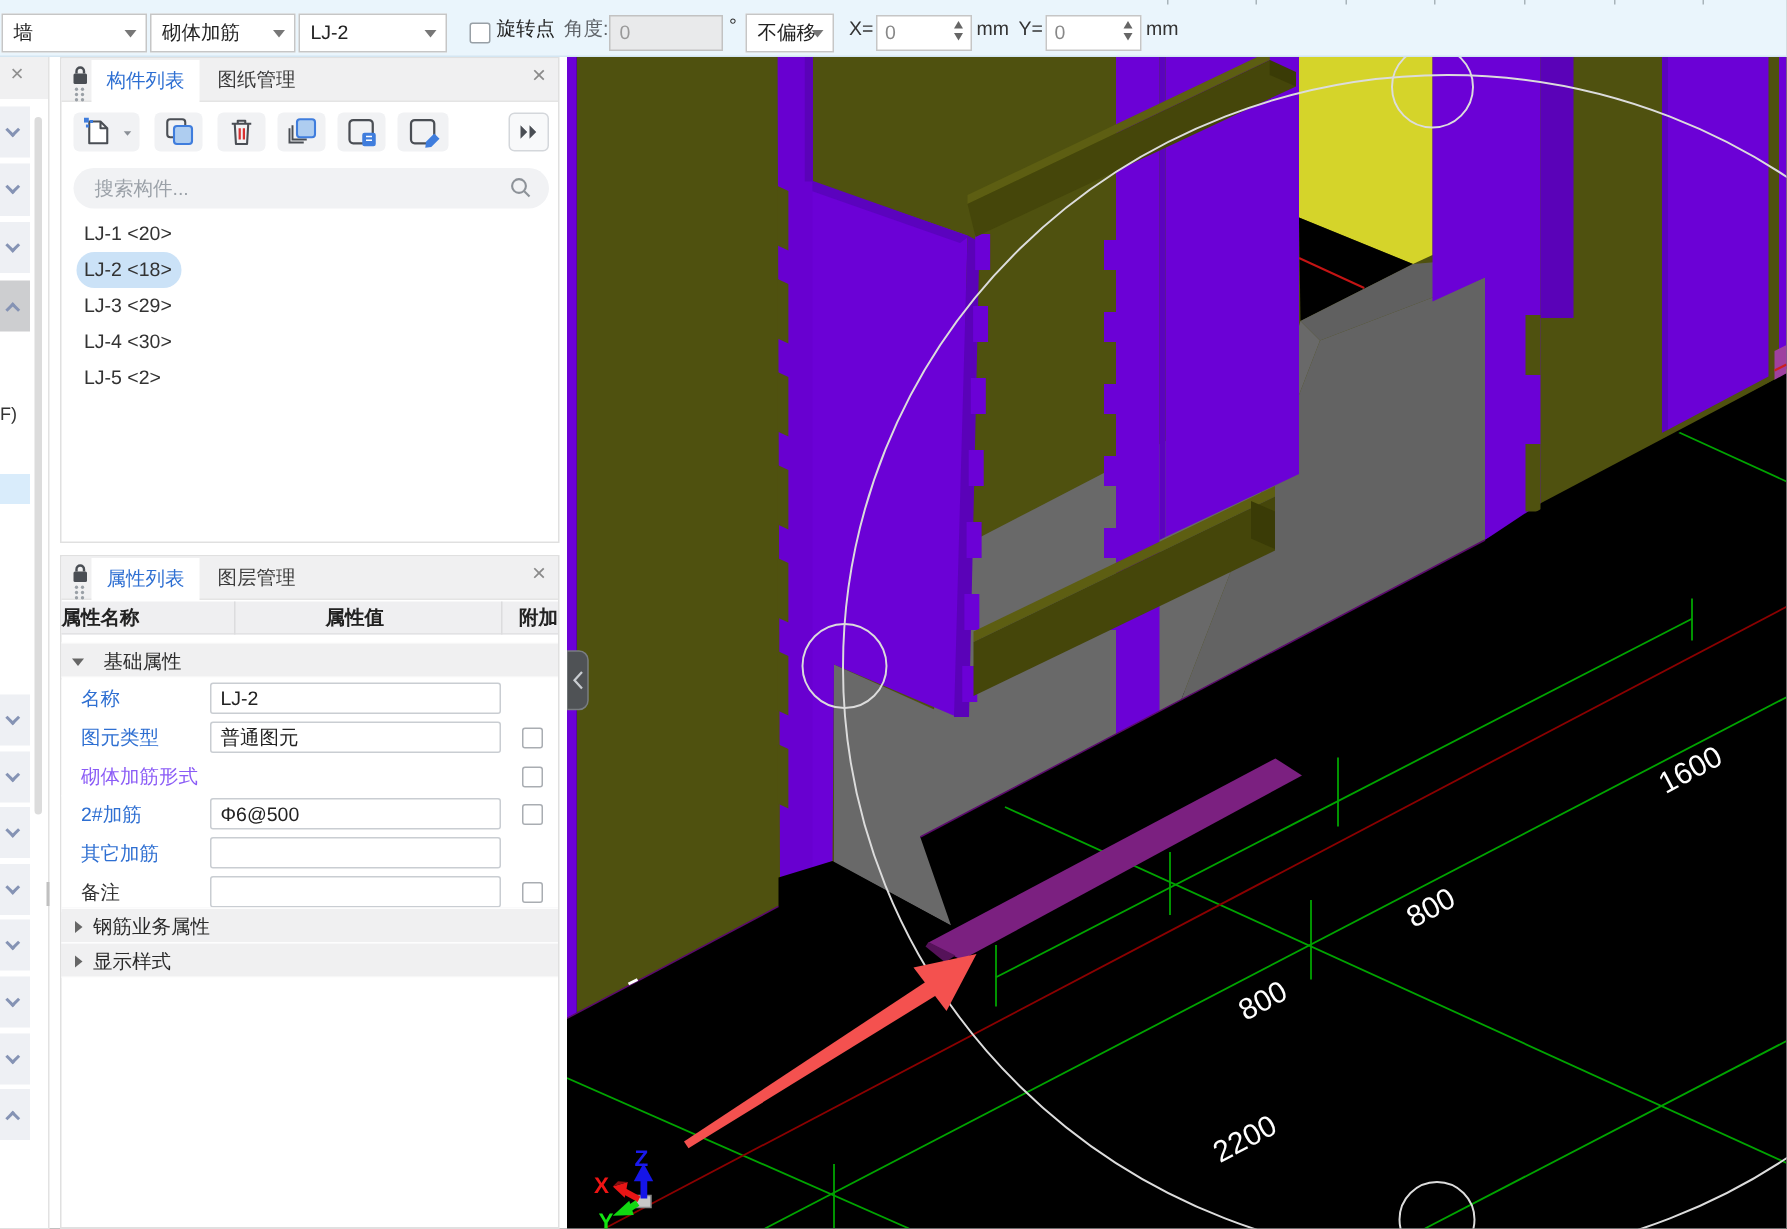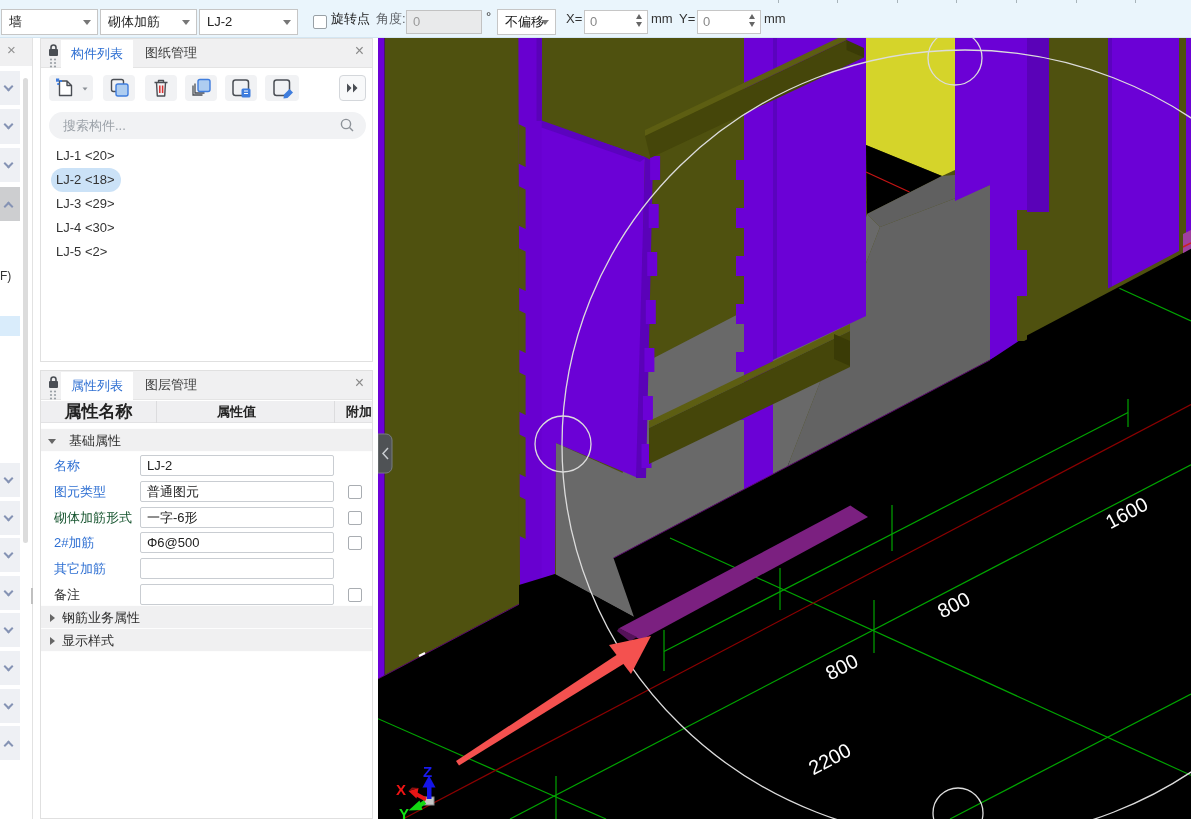--- a/index.html
+++ b/index.html
@@ -193,37 +193,36 @@
           <circle cx="5" cy="22.5" r="1.1"></circle>
           <circle cx="9" cy="22.5" r="1.1"></circle>
         </g>
   </svg>
   <div class="ptab" style="left:20px;width:72px">属性列表</div>
   <div class="ptab2" style="left:92px;width:76px">图层管理</div>
   <div class="pclose">×</div>
  </div>
 
  <div style="position:absolute;left:0;top:30px;width:331px;height:22px;background:#efeff1;border-bottom:1px solid #e2e2e4">
-  <div style="position:absolute;left:0;top:0;width:116px;height:22px;text-align:center;font-weight:bold;font-size:17px;color:#222;line-height:22px;border-right:1px solid #dcdcde">属性名称</div>
+  <div style="position:absolute;left:0;top:0;width:116px;height:22px;text-align:left;font-weight:bold;font-size:13px;color:#222;line-height:22px;border-right:1px solid #dcdcde">属性名称</div>
   <div style="position:absolute;left:98px;top:0;width:196px;height:22px;text-align:center;font-weight:bold;font-size:13px;color:#222;line-height:22px;border-right:1px solid #dcdcde">属性值</div>
   <div style="position:absolute;left:294px;top:0;width:37px;height:22px;text-align:right;font-weight:bold;font-size:13px;color:#222;line-height:22px">附加</div>
  </div>
  <div class="psec" style="top:57px"><span class="tri-d"></span><span style="padding-left:28px">基础属性</span></div>
  <div class="prow" style="top:82px">
       <span class="plabel" style="color:#2e6fd2">名称</span>
       <span class="pinput">LJ-2</span>
     </div>
  <div class="prow" style="top:108px">
       <span class="plabel" style="color:#2e6fd2">图元类型</span>
       <span class="pinput">普通图元</span>
       <span class="pcheck"></span>
     </div>
  <div class="prow" style="top:134px">
-      <span class="plabel" style="color:#14532d">砌体加筋形式</span>
-      <span class="pinput">一字-6形</span>
+      <span class="plabel" style="color:#8b5cf6">砌体加筋形式</span>
       <span class="pcheck"></span>
     </div>
  <div class="prow" style="top:159px">
       <span class="plabel" style="color:#2e6fd2">2#加筋</span>
       <span class="pinput">Φ6@500</span>
       <span class="pcheck"></span>
     </div>
  <div class="prow" style="top:211px">
       <span class="plabel" style="color:#333">备注</span>
       <span class="pinput"></span>

